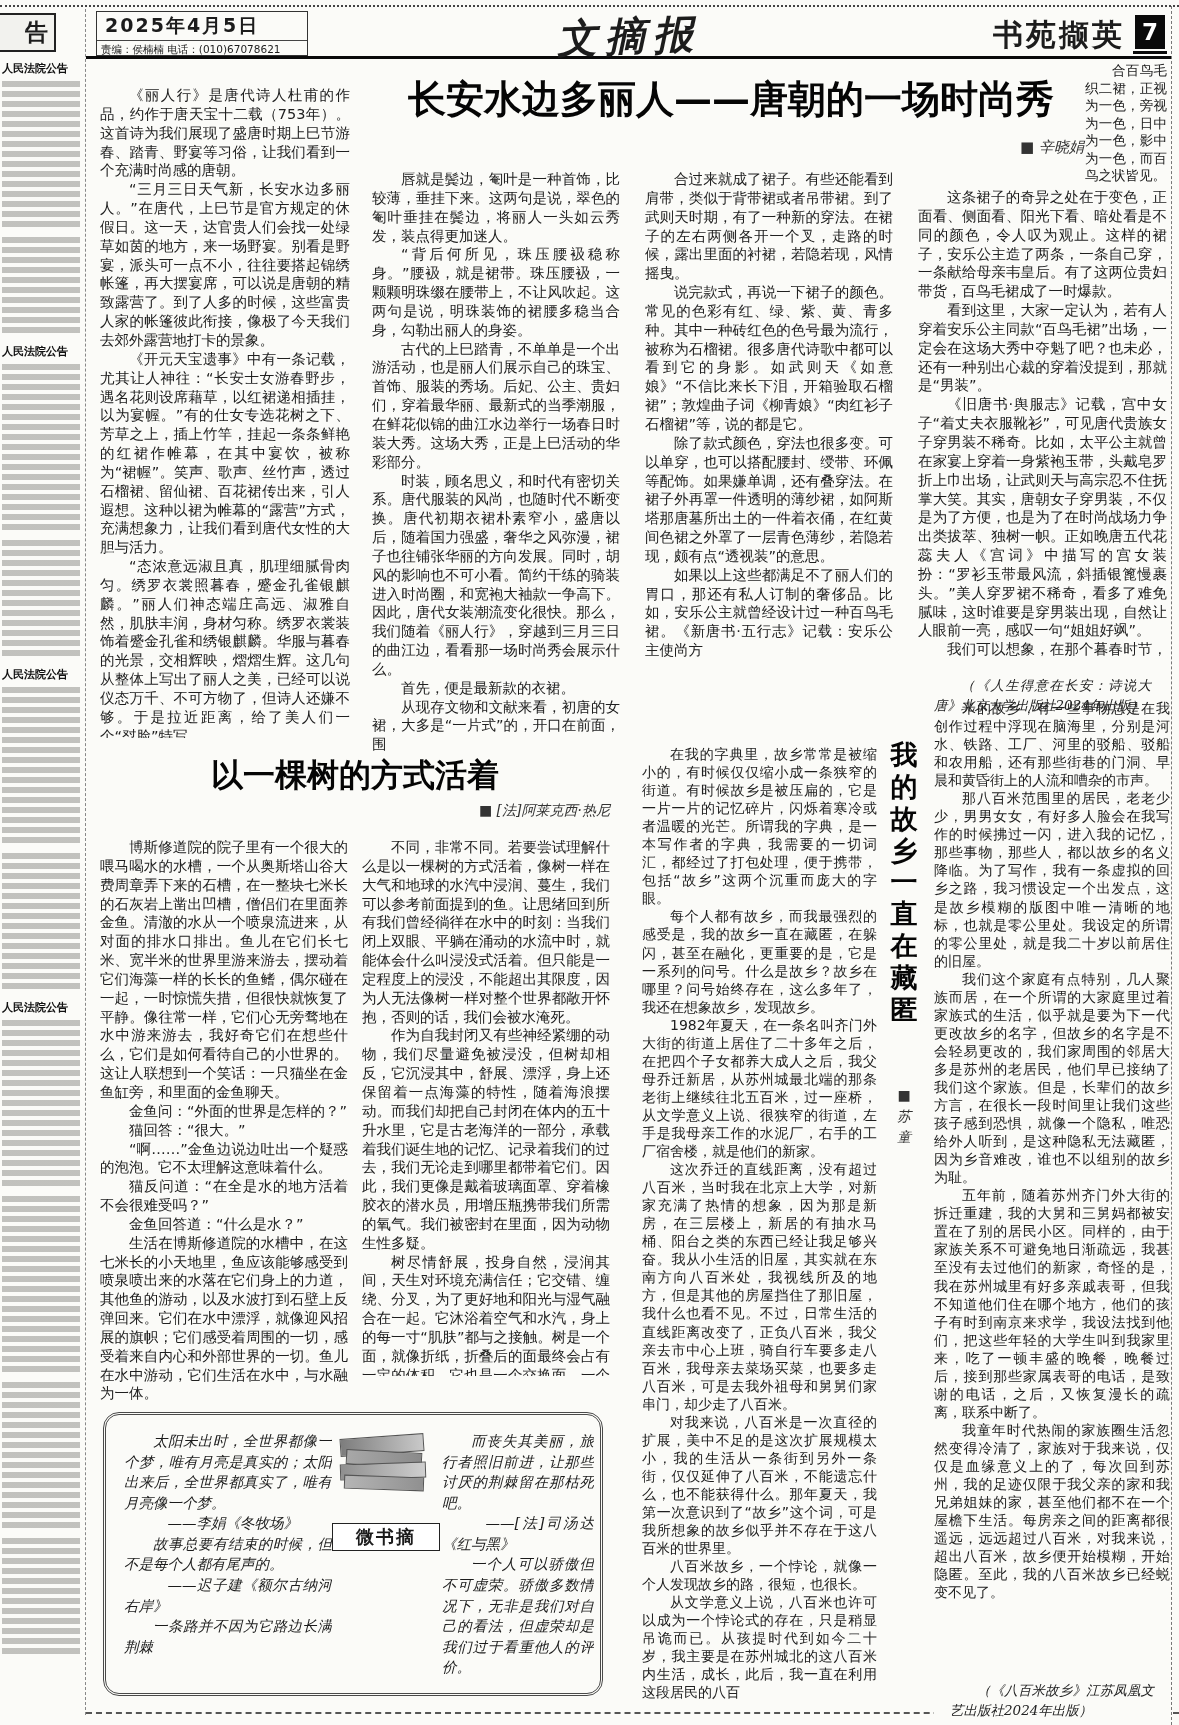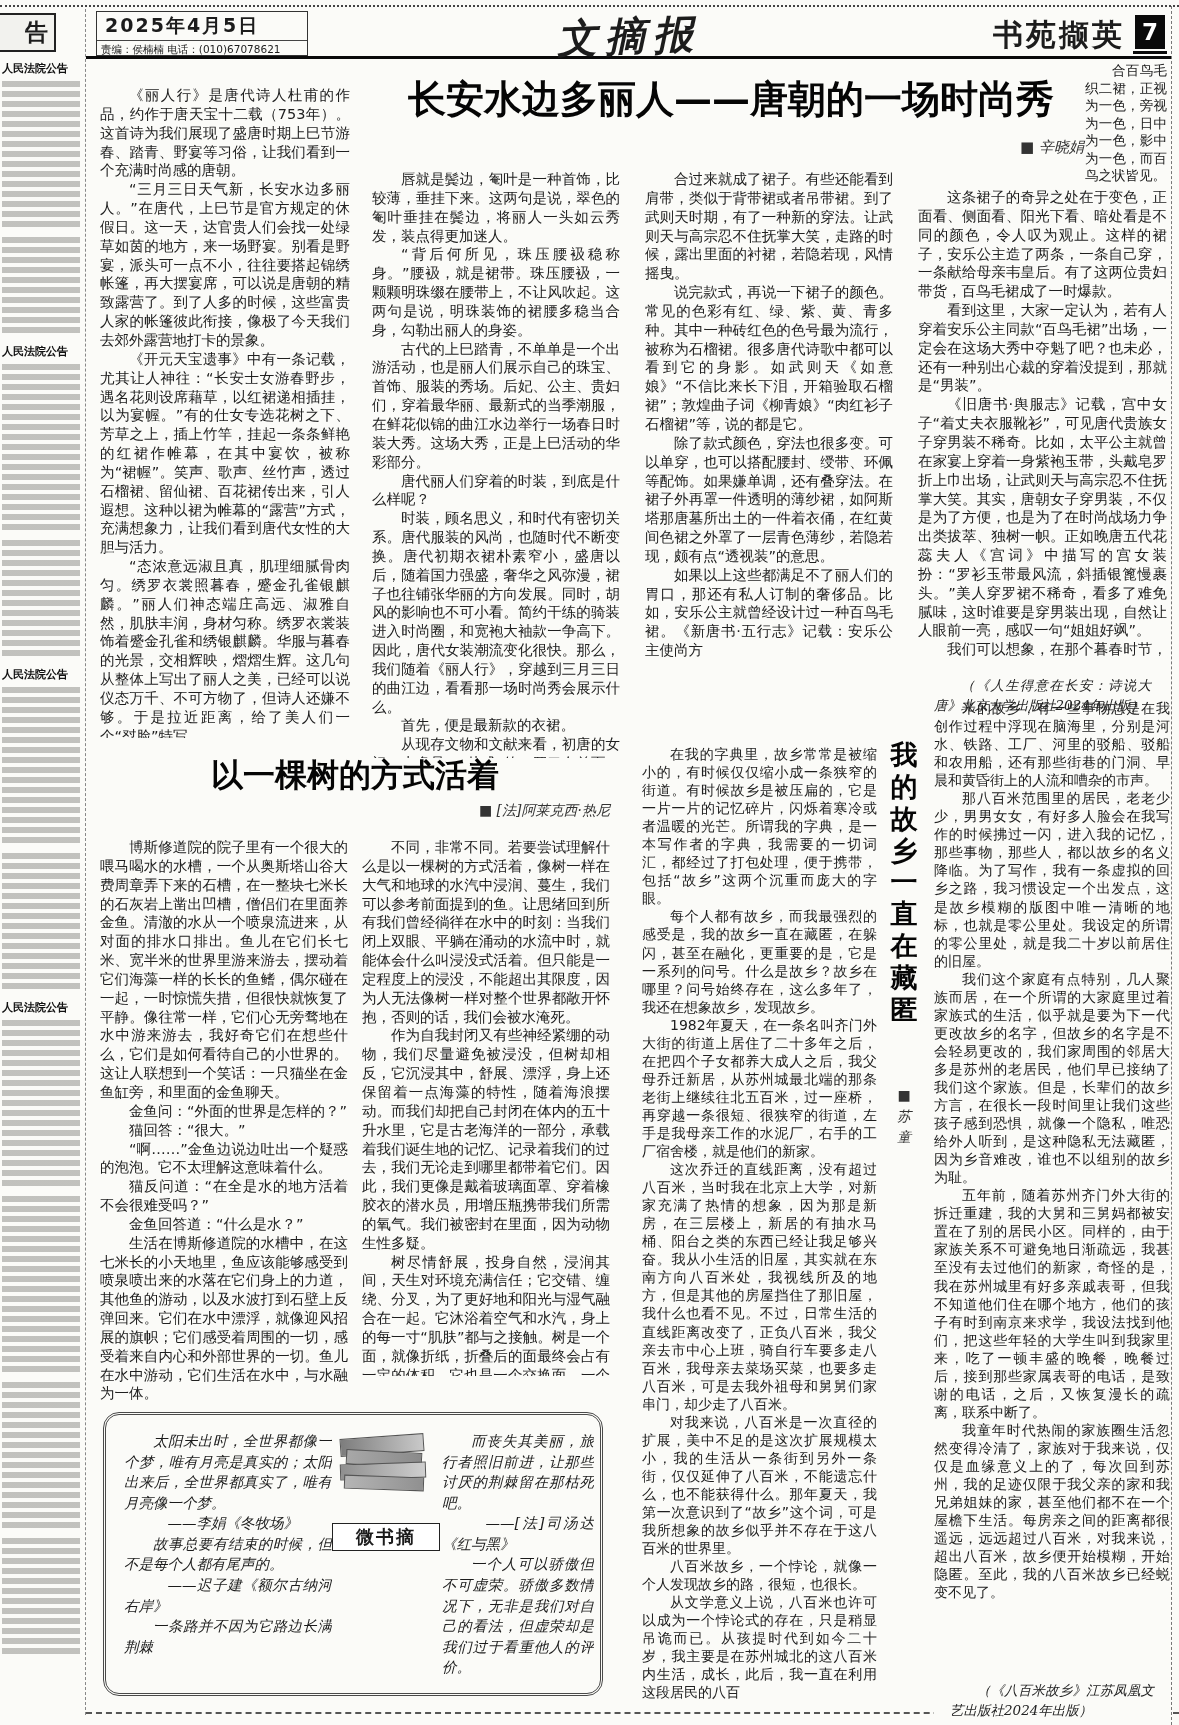--- a/index.html
+++ b/index.html
@@ -119,28 +119,27 @@
       </div>
 
     <div class="col a12" style="left:985px;top:0;width:82px;height:122px;font-size:13.5px">
         <p>合百鸟毛织二裙，正视为一色，旁视为一色，日中为一色，影中为一色，而百鸟之状皆见。</p>
       </div>
 
     <div class="col a12" style="left:272px;top:108px;width:248px;height:588px">
         <p>唇就是鬓边，匎叶是一种首饰，比较薄，垂挂下来。这两句是说，翠色的匎叶垂挂在鬓边，将丽人一头如云秀发，装点得更加迷人。</p>
         <p>“背后何所见，珠压腰衱稳称身。”腰衱，就是裙带。珠压腰衱，一颗颗明珠缀在腰带上，不让风吹起。这两句是说，明珠装饰的裙腰多稳当合身，勾勒出丽人的身姿。</p>
         <p>古代的上巳踏青，不单单是一个出游活动，也是丽人们展示自己的珠宝、首饰、服装的秀场。后妃、公主、贵妇们，穿着最华丽、最新式的当季潮服，在鲜花似锦的曲江水边举行一场春日时装大秀。这场大秀，正是上巳活动的华彩部分。</p>
-        <p>唐代丽人们穿着的时装，到底是什么样呢？</p>
         <p>时装，顾名思义，和时代有密切关系。唐代服装的风尚，也随时代不断变换。唐代初期衣裙朴素窄小，盛唐以后，随着国力强盛，奢华之风弥漫，裙子也往铺张华丽的方向发展。同时，胡风的影响也不可小看。简约干练的骑装进入时尚圈，和宽袍大袖款一争高下。因此，唐代女装潮流变化很快。那么，我们随着《丽人行》，穿越到三月三日的曲江边，看看那一场时尚秀会展示什么。</p>
         <p>首先，便是最新款的衣裙。</p>
         <p>从现存文物和文献来看，初唐的女裙，大多是“一片式”的，开口在前面，围</p>
       </div>
 
     <div class="col a12" style="left:545px;top:108px;width:248px;height:588px">
-        <p>合过来就成了裙子。有些还能看到肩带，类似于背带裙或者吊带裙。到了武则天时期，有了一种新的穿法。让武则天与高宗忍不住抚掌大笑，走路的时候，露出里面的衬裙，若隐若现，风情摇曳。</p>
+        <p>合过来就成了裙子。有些还能看到肩带，类似于背带裙或者吊带裙。到了武则天时期，有了一种新的穿法。在裙子的左右两侧各开一个叉，走路的时候，露出里面的衬裙，若隐若现，风情摇曳。</p>
         <p>说完款式，再说一下裙子的颜色。常见的色彩有红、绿、紫、黄、青多种。其中一种砖红色的色号最为流行，被称为石榴裙。很多唐代诗歌中都可以看到它的身影。如武则天《如意娘》“不信比来长下泪，开箱验取石榴裙”；敦煌曲子词《柳青娘》“肉红衫子石榴裙”等，说的都是它。</p>
         <p>除了款式颜色，穿法也很多变。可以单穿，也可以搭配腰封、绶带、环佩等配饰。如果嫌单调，还有叠穿法。在裙子外再罩一件透明的薄纱裙，如阿斯塔那唐墓所出土的一件着衣俑，在红黄间色裙之外罩了一层青色薄纱，若隐若现，颇有点“透视装”的意思。</p>
         <p>如果以上这些都满足不了丽人们的胃口，那还有私人订制的奢侈品。比如，安乐公主就曾经设计过一种百鸟毛裙。《新唐书·五行志》记载：安乐公主使尚方</p>
       </div>
 
     <div class="col a12" style="left:818px;top:126px;width:249px;height:468px">
         <p>这条裙子的奇异之处在于变色，正面看、侧面看、阳光下看、暗处看是不同的颜色，令人叹为观止。这样的裙子，安乐公主造了两条，一条自己穿，一条献给母亲韦皇后。有了这两位贵妇带货，百鸟毛裙成了一时爆款。</p>
         <p>看到这里，大家一定认为，若有人穿着安乐公主同款“百鸟毛裙”出场，一定会在这场大秀中夺魁了吧？也未必，还有一种别出心裁的穿着没提到，那就是“男装”。</p>
         <p>《旧唐书·舆服志》记载，宫中女子“着丈夫衣服靴衫”，可见唐代贵族女子穿男装不稀奇。比如，太平公主就曾在家宴上穿着一身紫袍玉带，头戴皂罗折上巾出场，让武则天与高宗忍不住抚掌大笑。其实，唐朝女子穿男装，不仅是为了方便，也是为了在时尚战场力争出类拔萃、独树一帜。正如晚唐五代花蕊夫人《宫词》中描写的宫女装扮：“罗衫玉带最风流，斜插银篦慢裹头。”美人穿罗裙不稀奇，看多了难免腻味，这时谁要是穿男装出现，自然让人眼前一亮，感叹一句“姐姐好飒”。</p>
         <p>我们可以想象，在那个暮春时节，曲江水边，各形各色丽人们，有人穿石榴裙，妩媚婉约；有人穿胡风窄衫，干练别致；有人穿男装，潇洒倜傥。总之挖空心思，争奇斗艳，上演了一场时尚大赛。</p>
@@ -170,21 +169,21 @@
         <p>作为自我封闭又有些神经紧绷的动物，我们尽量避免被浸没，但树却相反，它沉浸其中，舒展、漂浮，身上还保留着一点海藻的特性，随着海浪摆动。而我们却把自己封闭在体内的五十升水里，它是古老海洋的一部分，承载着我们诞生地的记忆、记录着我们的过去，我们无论走到哪里都带着它们。因此，我们更像是戴着玻璃面罩、穿着橡胶衣的潜水员，用增压瓶携带我们所需的氧气。我们被密封在里面，因为动物生性多疑。</p>
         <p>树尽情舒展，投身自然，浸润其间，天生对环境充满信任；它交错、缠绕、分叉，为了更好地和阳光与湿气融合在一起。它沐浴着空气和水汽，身上的每一寸“肌肤”都与之接触。树是一个面，就像折纸，折叠后的面最终会占有一定的体积。它也是一个交换面，一个不断生长的面。它对周围环境非常敏感，对发生在它身上的一切都做出反应，一切在它身上都会留下痕迹。就这样完全地拥抱世界，这赋予它无限的生命力，在我们这些囿于小小躯壳和短暂生命中的动物看来，这是一种永恒的生命。</p>
       </div>
 
   </div>
 
   <div class="abs" style="left:612px;top:695px;width:556px;height:1030px">
     <div class="col a3" style="left:30px;top:50px;width:235px;height:958px">
         <p>在我的字典里，故乡常常是被缩小的，有时候仅仅缩小成一条狭窄的街道。有时候故乡是被压扁的，它是一片一片的记忆碎片，闪烁着寒冷或者温暖的光芒。所谓我的字典，是一本写作者的字典，我需要的一切词汇，都经过了打包处理，便于携带，包括“故乡”这两个沉重而庞大的字眼。</p>
         <p>每个人都有故乡，而我最强烈的感受是，我的故乡一直在藏匿，在躲闪，甚至在融化，更重要的是，它是一系列的问号。什么是故乡？故乡在哪里？问号始终存在，这么多年了，我还在想象故乡，发现故乡。</p>
-        <p>1982年夏天，在一条名叫齐门外大街的街道上居住了二十多年之后，在把四个子女都养大成人之后，我父母乔迁新居，从苏州城最北端的那条老街上继续往北五百米，过一座桥，再穿越一条很短、很狭窄的街道，左手是我母亲工作的水泥厂，右手的工厂宿舍楼，就是他们的新家。</p>
+        <p>1982年夏天，在一条名叫齐门外大街的街道上居住了二十多年之后，在把四个子女都养大成人之后，我父母乔迁新居，从苏州城最北端的那条老街上继续往北五百米，过一座桥，从文学意义上说、很狭窄的街道，左手是我母亲工作的水泥厂，右手的工厂宿舍楼，就是他们的新家。</p>
         <p>这次乔迁的直线距离，没有超过八百米，当时我在北京上大学，对新家充满了热情的想象，因为那是新房，在三层楼上，新居的有抽水马桶、阳台之类的东西已经让我足够兴奋。我从小生活的旧屋，其实就在东南方向八百米处，我视线所及的地方，但是其他的房屋挡住了那旧屋，我什么也看不见。不过，日常生活的直线距离改变了，正负八百米，我父亲去市中心上班，骑自行车要多走八百米，我母亲去菜场买菜，也要多走八百米，可是去我外祖母和舅舅们家串门，却少走了八百米。</p>
         <p>对我来说，八百米是一次直径的扩展，美中不足的是这次扩展规模太小，我的生活从一条街到另外一条街，仅仅延伸了八百米，不能遗忘什么，也不能获得什么。那年夏天，我第一次意识到了“故乡”这个词，可是我所想象的故乡似乎并不存在于这八百米的世界里。</p>
         <p>八百米故乡，一个悖论，就像一个人发现故乡的路，很短，也很长。</p>
         <p>从文学意义上说，八百米也许可以成为一个悖论式的存在，只是稍显吊诡而已。从孩提时代到如今二十岁，我主要是在苏州城北的这八百米内生活，成长，此后，我一直在利用这段居民的八百</p>
       </div>
 
     <div class="abs vtitle" style="left:268px;top:44px;width:48px">
         <div class="vchar">我</div>
         <div class="vchar">的</div>
         <div class="vchar">故</div>

